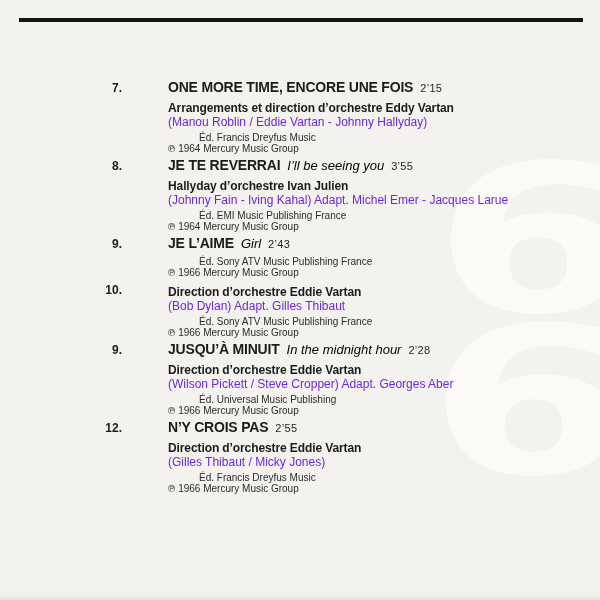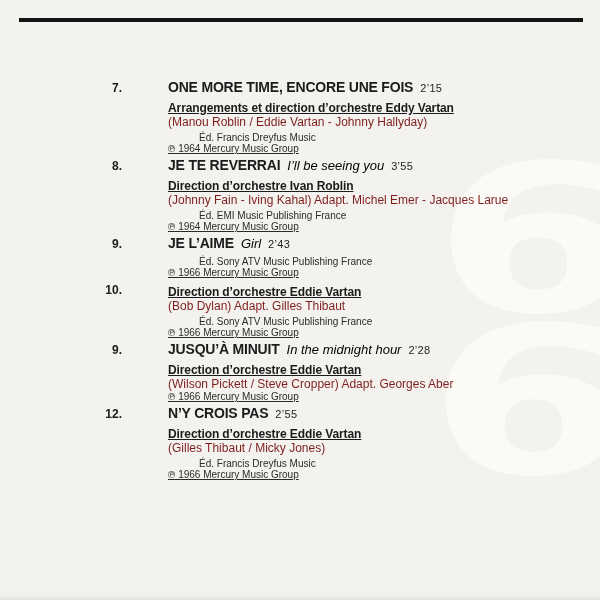--- a/index.html
+++ b/index.html
@@ -92,39 +92,37 @@
     margin-left: 7px;
     letter-spacing: 0.3px;
     color: #1f1f1f;
   }
   .credit {
     font-weight: bold;
     font-size: 12px;
     line-height: 14px;
     margin-top: 4px;
     letter-spacing: -0.1px;
-    text-decoration: underline;
   }
   .writers {
     font-size: 12px;
     line-height: 14px;
-    color: #7f1d1d;
+    color: #6d28d9;
   }
   .publisher {
     font-size: 10px;
     line-height: 11px;
     margin-top: 3px;
     color: #2b2b2b;
     padding-left: 31px;
   }
   .phono {
     font-size: 10px;
     line-height: 11px;
     color: #2b2b2b;
-    text-decoration: underline;
   }
   .bottom-edge {
     position: absolute;
     left: 0;
     bottom: 0;
     width: 100%;
     height: 5px;
     background: linear-gradient(#f3f2ee, #e3e2dd);
     z-index: 2;
   }
@@ -155,21 +153,21 @@
         <div class="phono">℗ 1964 Mercury Music Group</div>
       </div>
     </div>
 
     <div class="track">
       <div class="num">8.</div>
       <div class="tbody">
         <div class="titleline">
           <span class="title">JE TE REVERRAI</span><span class="subtitle">I’ll be seeing you</span><span class="duration">3’55</span>
         </div>
-        <div class="credit">Direction d’orchestre Ivan Roblin</div>
+        <div class="credit">Hallyday d’orchestre Ivan Julien</div>
         <div class="writers">(Johnny Fain - Iving Kahal) Adapt. Michel Emer - Jacques Larue</div>
         <div class="publisher">Éd. EMI Music Publishing France</div>
         <div class="phono">℗ 1964 Mercury Music Group</div>
       </div>
     </div>
 
     <div class="track">
       <div class="num">9.</div>
       <div class="tbody">
         <div class="titleline">
@@ -191,20 +189,21 @@
     </div>
 
     <div class="track">
       <div class="num">9.</div>
       <div class="tbody">
         <div class="titleline">
           <span class="title">JUSQU’À MINUIT</span><span class="subtitle">In the midnight hour</span><span class="duration">2’28</span>
         </div>
         <div class="credit">Direction d’orchestre Eddie Vartan</div>
         <div class="writers">(Wilson Pickett / Steve Cropper) Adapt. Georges Aber</div>
+        <div class="publisher">Éd. Universal Music Publishing</div>
         <div class="phono">℗ 1966 Mercury Music Group</div>
       </div>
     </div>
 
     <div class="track">
       <div class="num">12.</div>
       <div class="tbody">
         <div class="titleline">
           <span class="title">N’Y CROIS PAS</span><span class="duration">2’55</span>
         </div>

